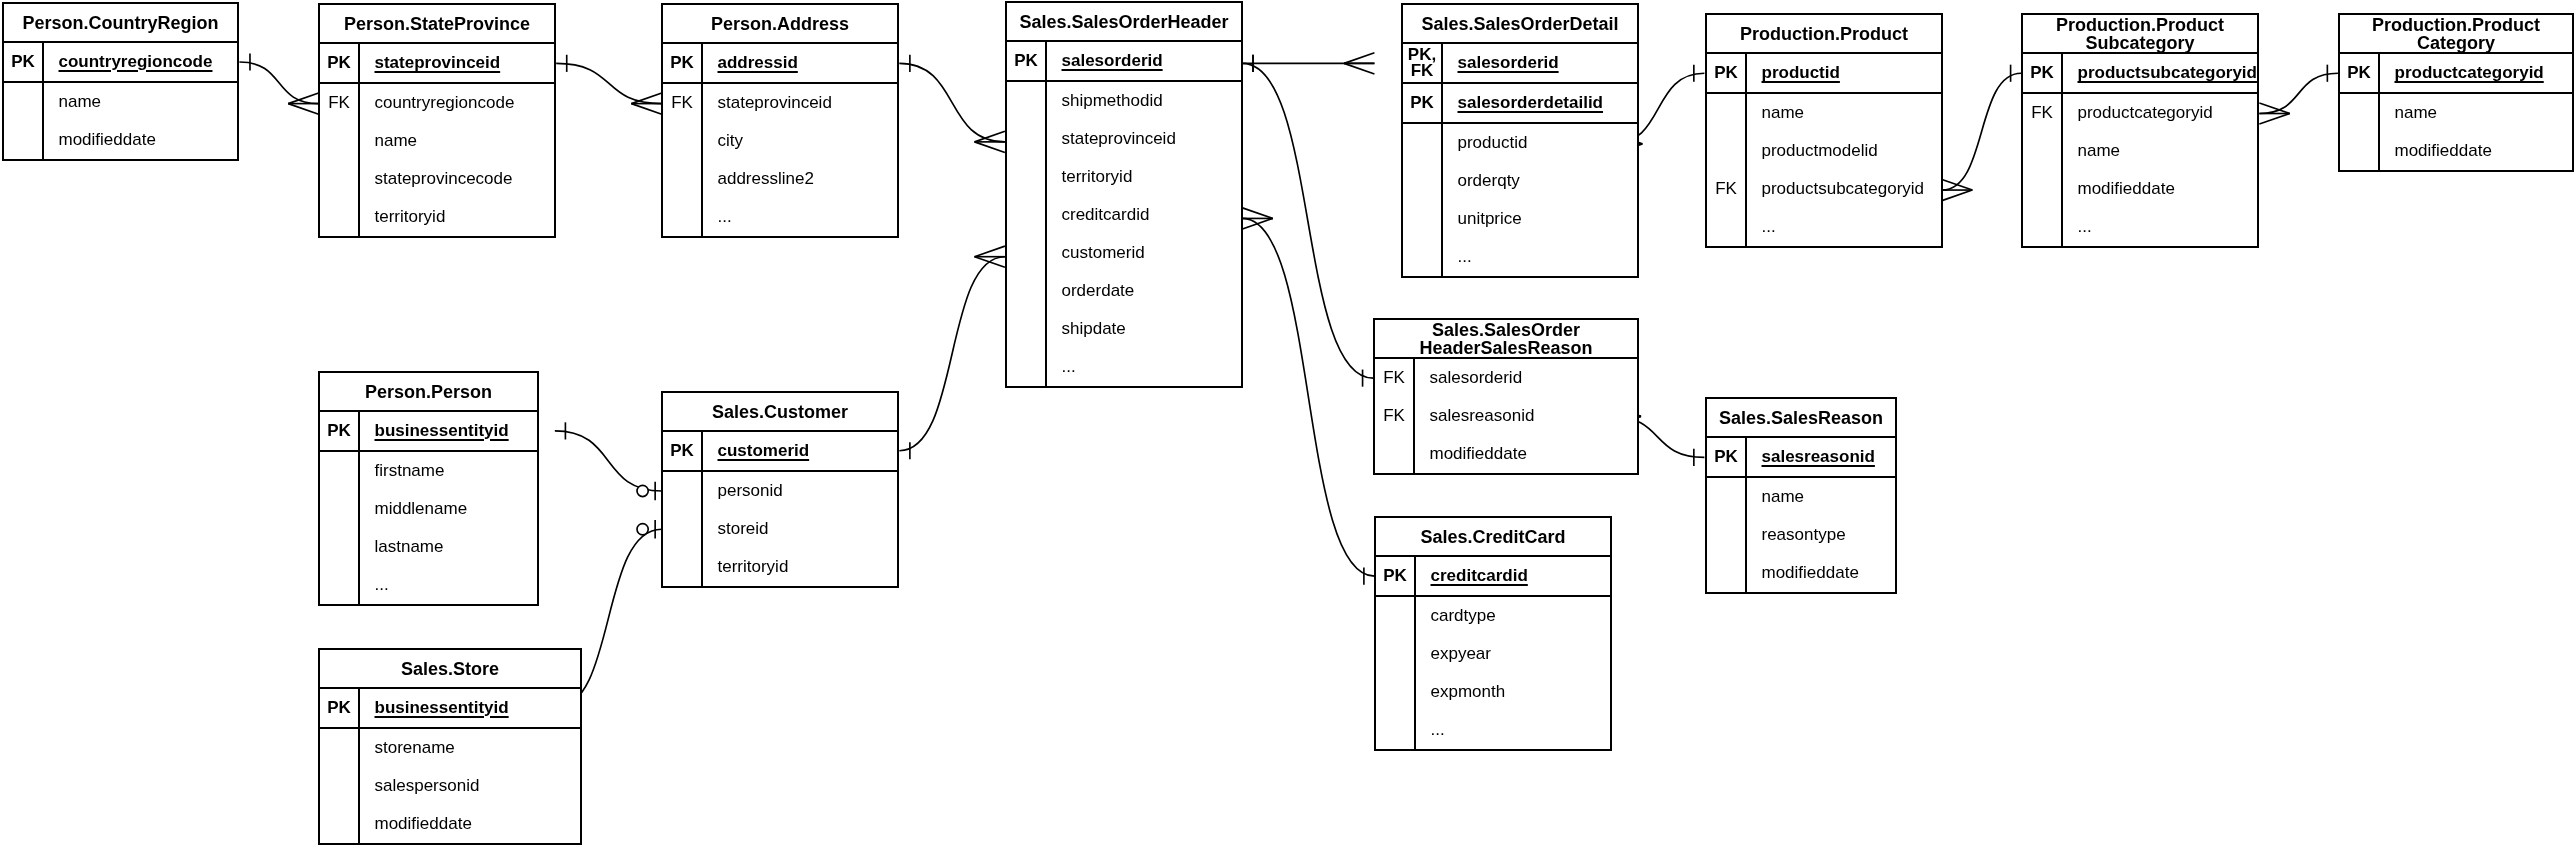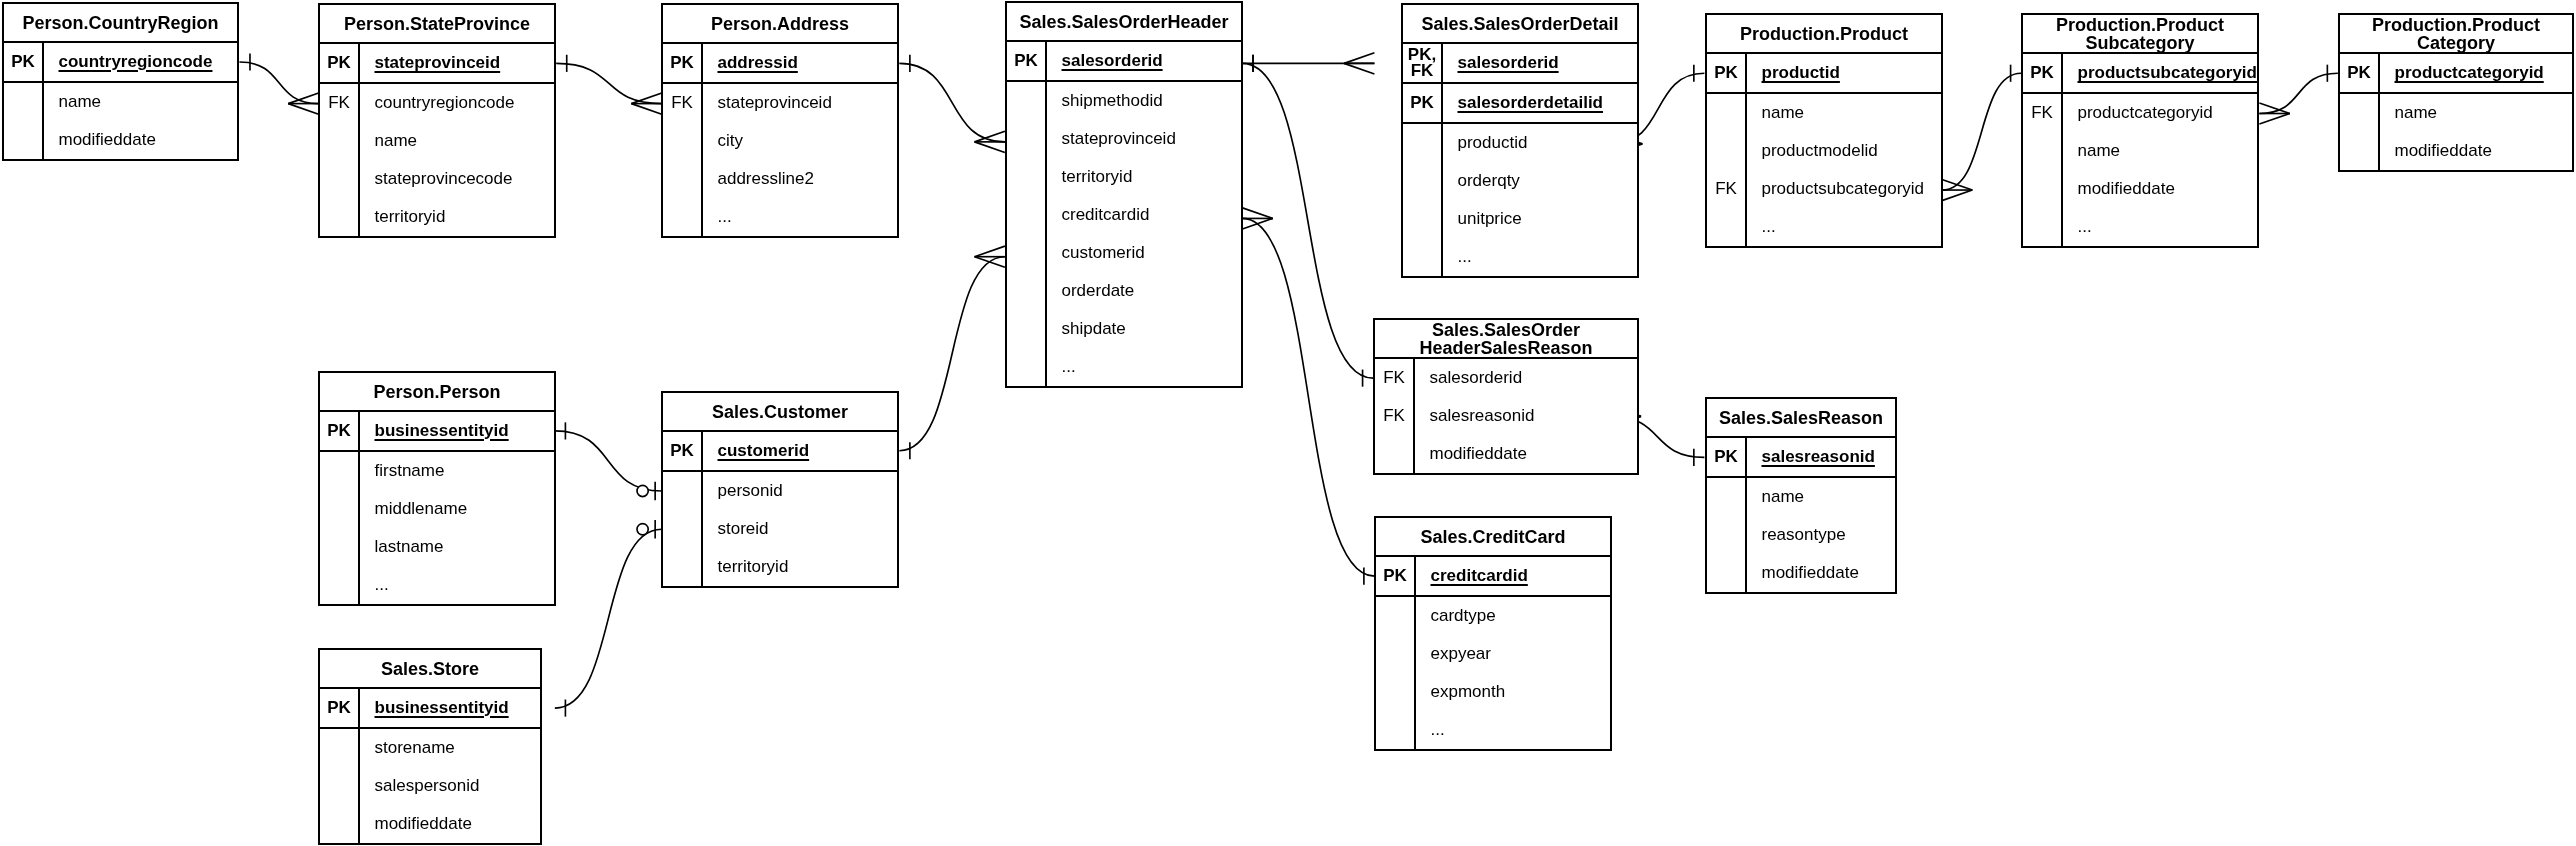--- a/index.html
+++ b/index.html
@@ -328,21 +328,21 @@
         <div class="row" id="anchor-category-name">
           <div class="key"></div>
           <div class="label">name</div>
         </div>
         <div class="row" id="anchor-category-modifieddate">
           <div class="key"></div>
           <div class="label">modifieddate</div>
         </div>
       </div>
     </div>
-    <div class="table" style="left: 318px; top: 371px; width: 238px;">
+    <div class="table" style="left: 318px; top: 371px; width: 221px;">
       <div class="title">Person.Person</div>
       <div class="section">
         <div class="row" id="anchor-person-businessentityid">
           <div class="key bold">PK</div>
           <div class="label pk">businessentityid</div>
         </div>
       </div>
       <div class="section sep">
         <div class="row" id="anchor-person-firstname">
           <div class="key"></div>
@@ -378,21 +378,21 @@
         <div class="row" id="anchor-customer-storeid">
           <div class="key"></div>
           <div class="label">storeid</div>
         </div>
         <div class="row" id="anchor-customer-territoryid">
           <div class="key"></div>
           <div class="label">territoryid</div>
         </div>
       </div>
     </div>
-    <div class="table" style="left: 318px; top: 648px; width: 224px;">
+    <div class="table" style="left: 318px; top: 648px; width: 264px;">
       <div class="title">Sales.Store</div>
       <div class="section">
         <div class="row" id="anchor-store-businessentityid">
           <div class="key bold">PK</div>
           <div class="label pk">businessentityid</div>
         </div>
       </div>
       <div class="section sep">
         <div class="row" id="anchor-store-storename">
           <div class="key"></div>

